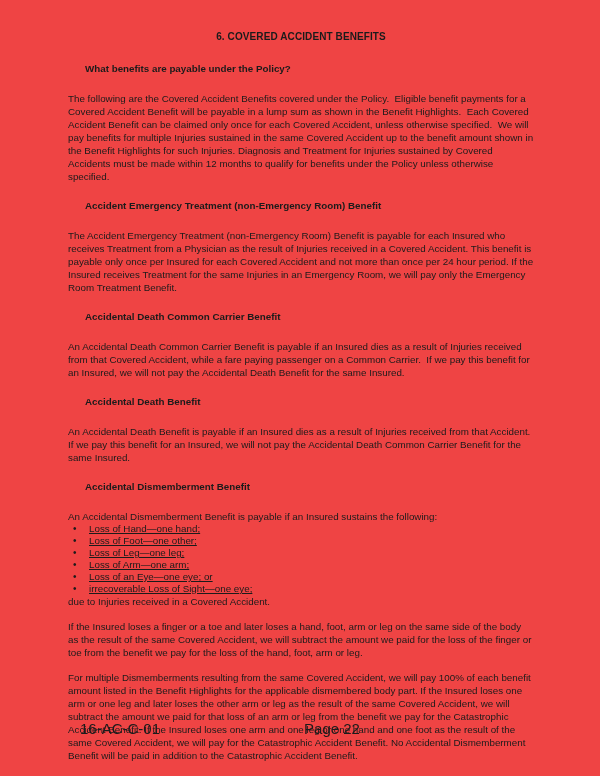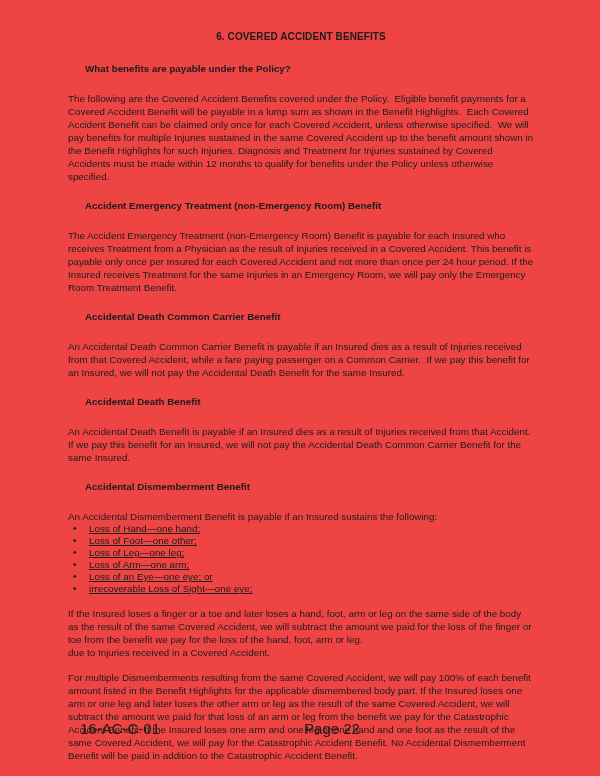--- a/index.html
+++ b/index.html
@@ -113,22 +113,22 @@
     <h2 class="sec-heading">Accidental Dismemberment Benefit</h2>
     <p class="body-text">An Accidental Dismemberment Benefit is payable if an Insured sustains the following:</p>
     <ul class="loss-list">
       <li>Loss of Hand—one hand;</li>
       <li>Loss of Foot—one other;</li>
       <li>Loss of Leg—one leg;</li>
       <li>Loss of Arm—one arm;</li>
       <li>Loss of an Eye—one eye; or</li>
       <li>irrecoverable Loss of Sight—one eye;</li>
     </ul>
+    <p class="body-text">due to Injuries received in a Covered Accident.</p>
     <p class="body-text para-gap">If the Insured loses a finger or a toe and later loses a hand, foot, arm or leg on the same side of the body as the result of the same Covered Accident, we will subtract the amount we paid for the loss of the finger or toe from the benefit we pay for the loss of the hand, foot, arm or leg.</p>
-    <p class="body-text">due to Injuries received in a Covered Accident.</p>
     <p class="body-text para-gap">For multiple Dismemberments resulting from the same Covered Accident, we will pay 100% of each benefit amount listed in the Benefit Highlights for the applicable dismembered body part. If the Insured loses one arm or one leg and later loses the other arm or leg as the result of the same Covered Accident, we will subtract the amount we paid for that loss of an arm or leg from the benefit we pay for the Catastrophic Accident Benefit. If the Insured loses one arm and one leg or one hand and one foot as the result of the same Covered Accident, we will pay for the Catastrophic Accident Benefit. No Accidental Dismemberment Benefit will be paid in addition to the Catastrophic Accident Benefit.</p>
   </section>
 
   <div class="footer">
     <span class="doc-code">16-AC-C-01</span>
     <span class="page-num">Page 22</span>
   </div>
 
 </div>
 

